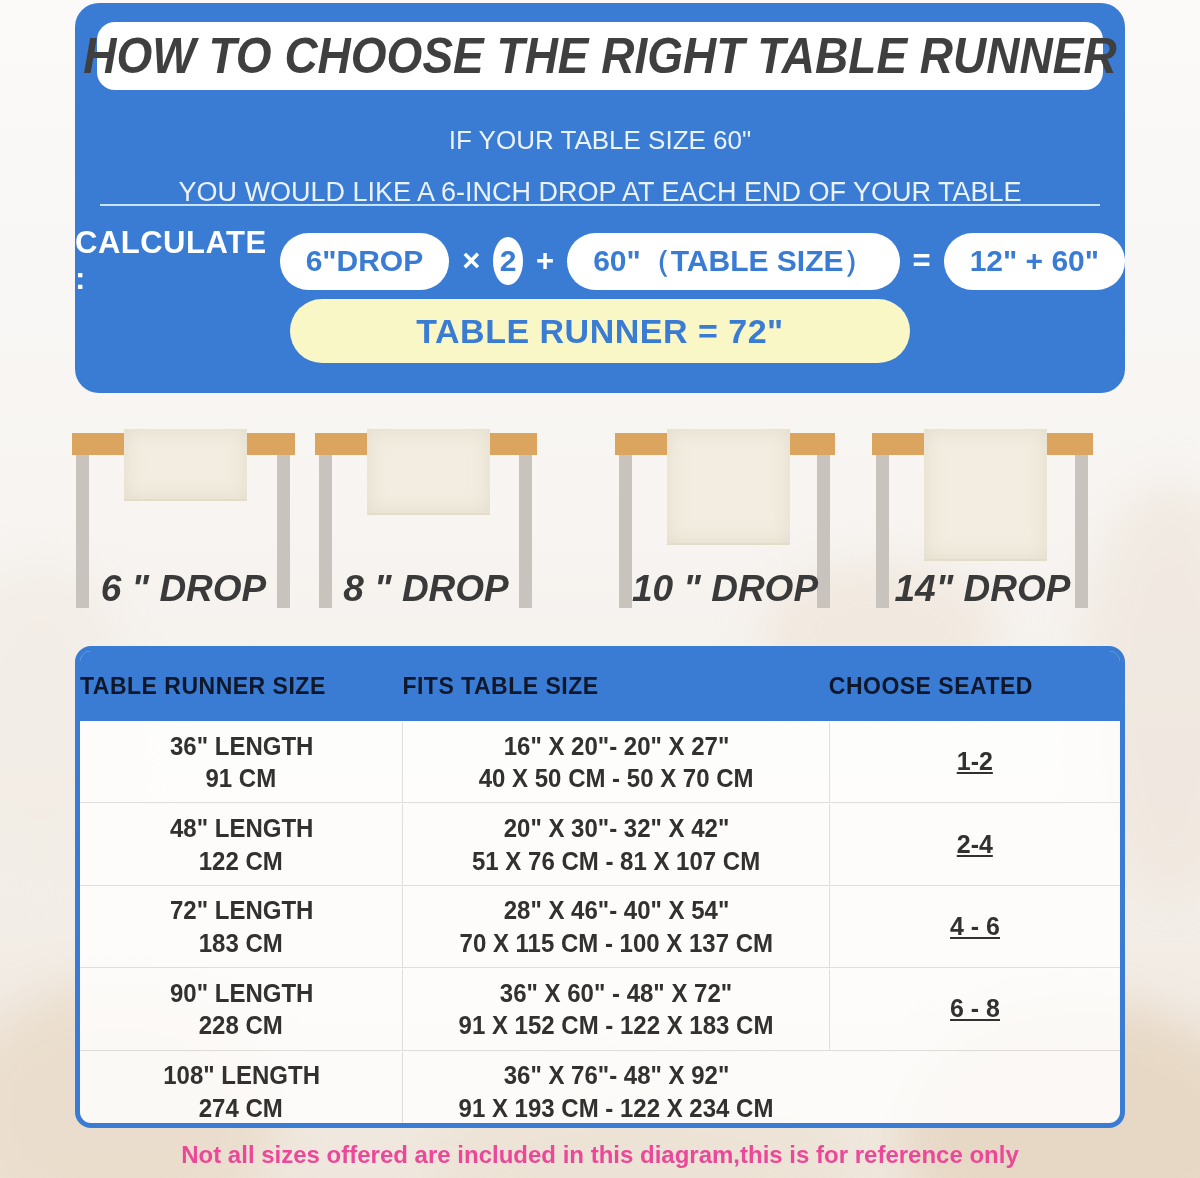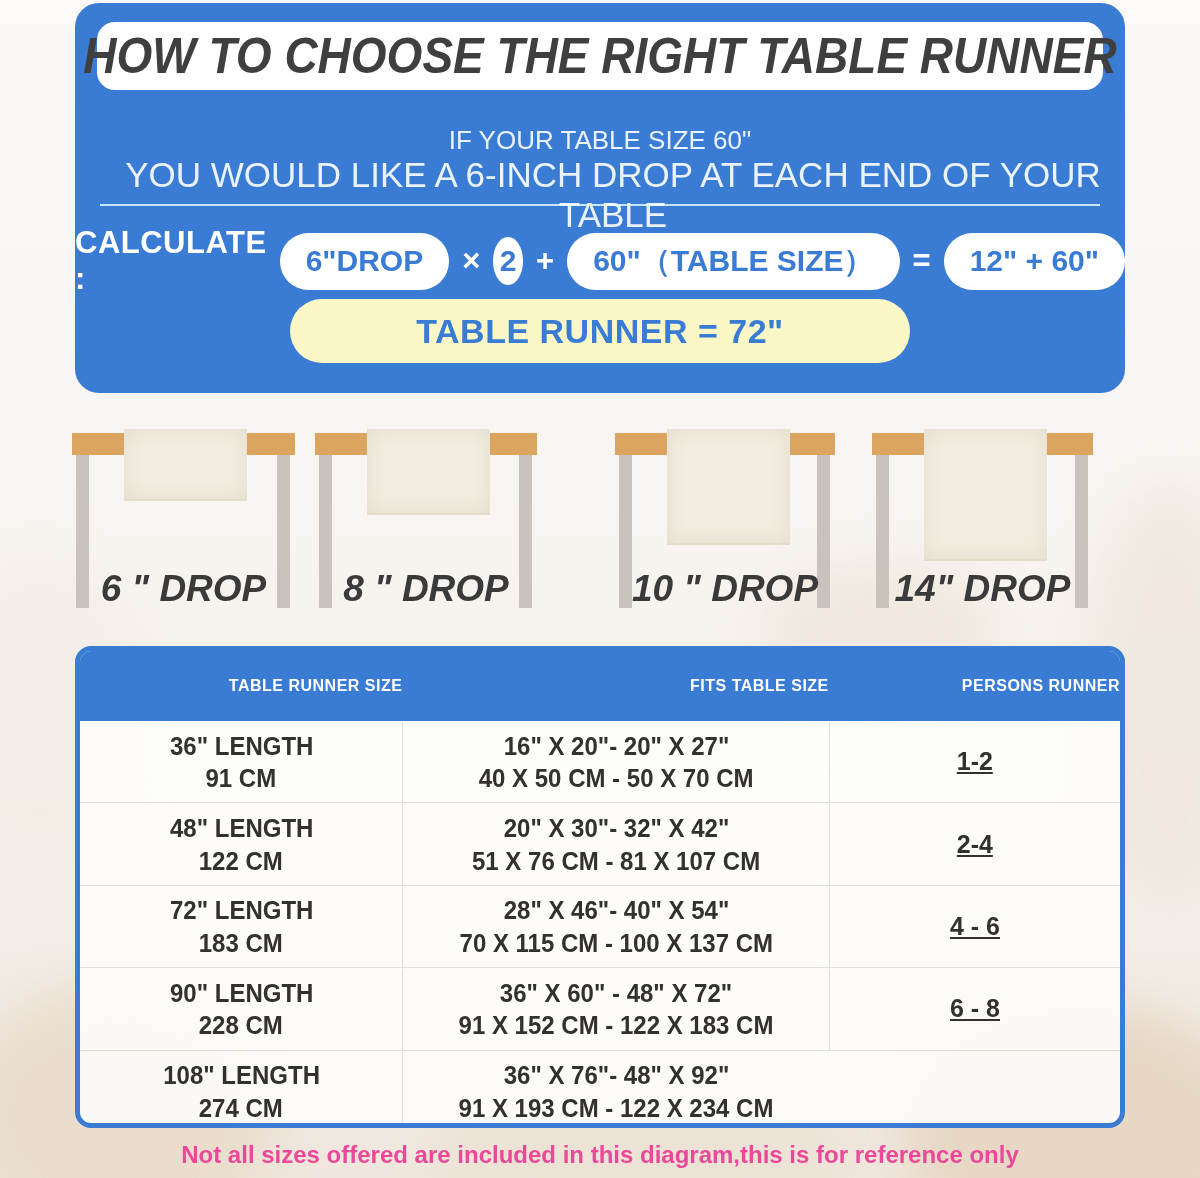--- a/index.html
+++ b/index.html
@@ -28,21 +28,21 @@
     display:flex;align-items:center;justify-content:center;
   }
   .title-band span{
     font-size:46px;font-weight:700;font-style:italic;color:#3f3f3f;
     letter-spacing:0px;transform:scaleY(1.08);white-space:nowrap;
   }
   .sub1,.sub2{
     position:absolute;left:0;width:100%;text-align:center;color:#eaf2fc;font-weight:400;
   }
   .sub1{top:122px;font-size:26px;}
-  .sub2{top:152px;font-size:35px;padding-left:13px;}
+  .sub2{top:174px;font-size:27px;}
   .hero-divider{
     position:absolute;left:25px;right:25px;top:201px;height:2px;
     background:rgba(235,255,250,.8);
   }
   .calc-row{
     position:absolute;left:0;top:228px;width:100%;height:60px;
     display:flex;align-items:center;justify-content:center;gap:13px;
   }
   .calc-label{color:#ffffff;font-size:31px;font-weight:700;letter-spacing:.5px;}
   .calc-op{color:#ffffff;font-size:31px;font-weight:700;}
@@ -87,21 +87,21 @@
   .chart{
     position:absolute;left:75px;top:646px;width:1050px;height:482px;
     border:5px solid #3a7cd3;border-radius:16px;overflow:hidden;
     background:rgba(255,255,255,.82);box-sizing:border-box;
   }
   .chart-head{
     height:70px;background:#3a7cd3;display:grid;grid-template-columns:31% 41% 28%;
     align-items:center;
   }
   .chart-head div{
-    text-align:right;color:#ffffff;font-weight:700;font-size:16px;letter-spacing:.5px;
+    text-align:left;color:#0f172a;font-weight:700;font-size:23px;letter-spacing:.5px;
   }
   .chart-row{
     height:80.4px;display:grid;grid-template-columns:31% 41% 28%;
     border-top:1px solid rgba(170,164,158,.0);
     border-bottom:1px solid rgba(170,164,158,.35);
   }
   .chart-row:last-child{border-bottom:none;}
   .cell{
     display:flex;flex-direction:column;align-items:center;justify-content:center;
     color:#33312f;font-weight:700;font-size:25px;line-height:1.3;text-align:center;
@@ -176,21 +176,21 @@
   <div class="leg l"></div>
   <div class="leg r"></div>
   <div class="runner"></div>
   <div class="fig-label">14" DROP</div>
 </div>
 
 <div class="chart">
   <div class="chart-head">
     <div>TABLE RUNNER SIZE</div>
     <div>FITS TABLE SIZE</div>
-    <div>PERSONS RUNNER</div>
+    <div>CHOOSE SEATED</div>
   </div>
 
   <div class="chart-row">
     <div class="cell">
       <span class="ln">36" LENGTH</span>
       <span class="ln">91 CM</span>
     </div>
     <div class="cell mid">
       <span class="ln">16" X 20"- 20" X 27"</span>
       <span class="ln">40 X 50 CM - 50 X 70 CM</span>

